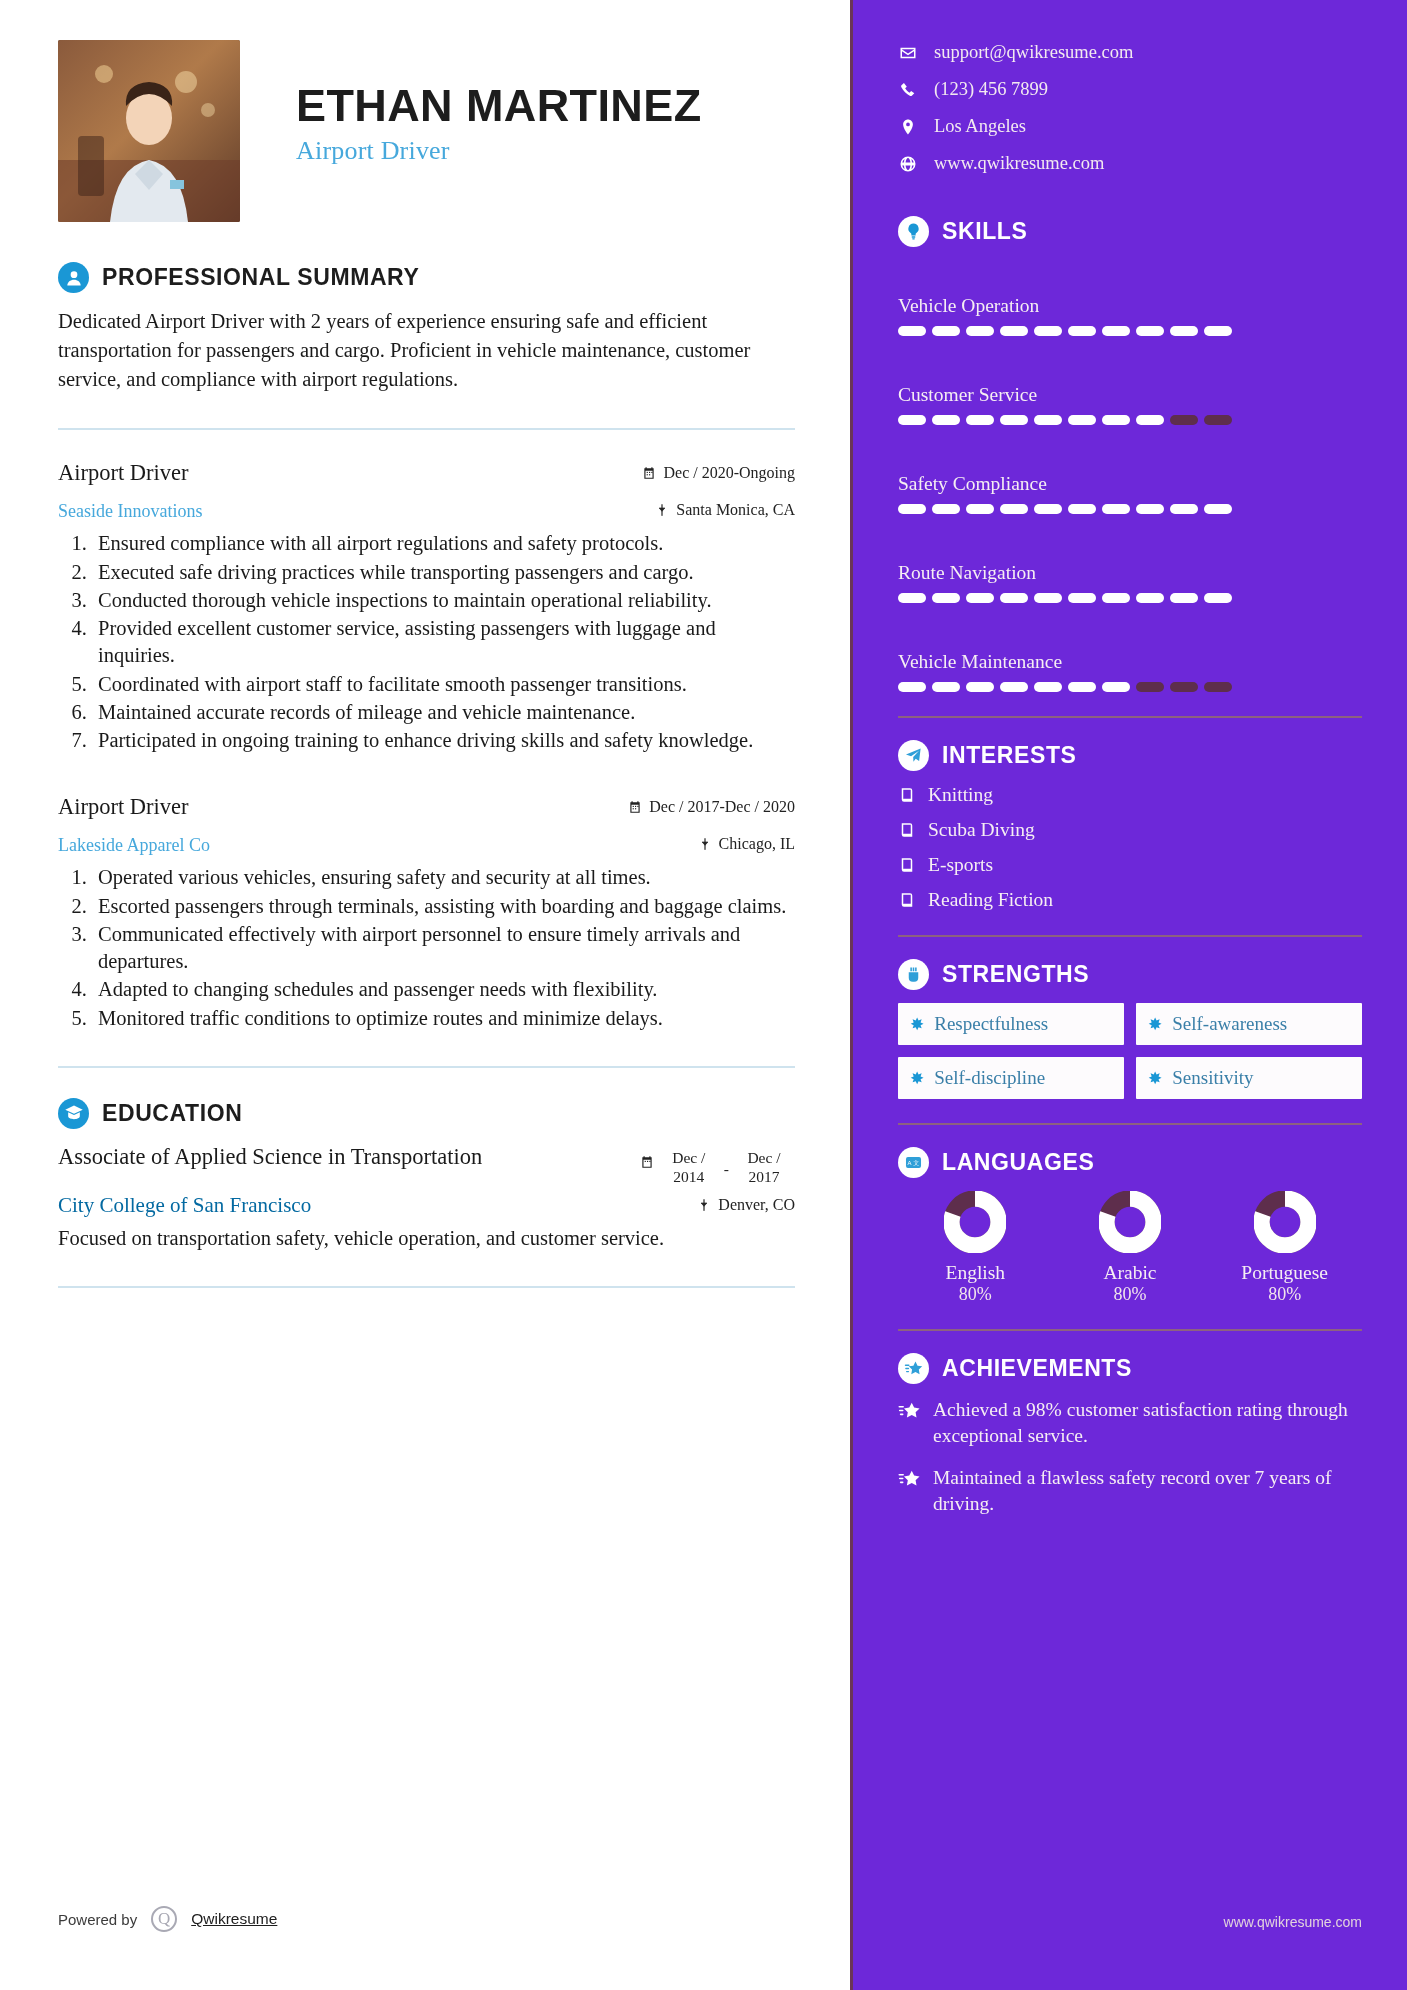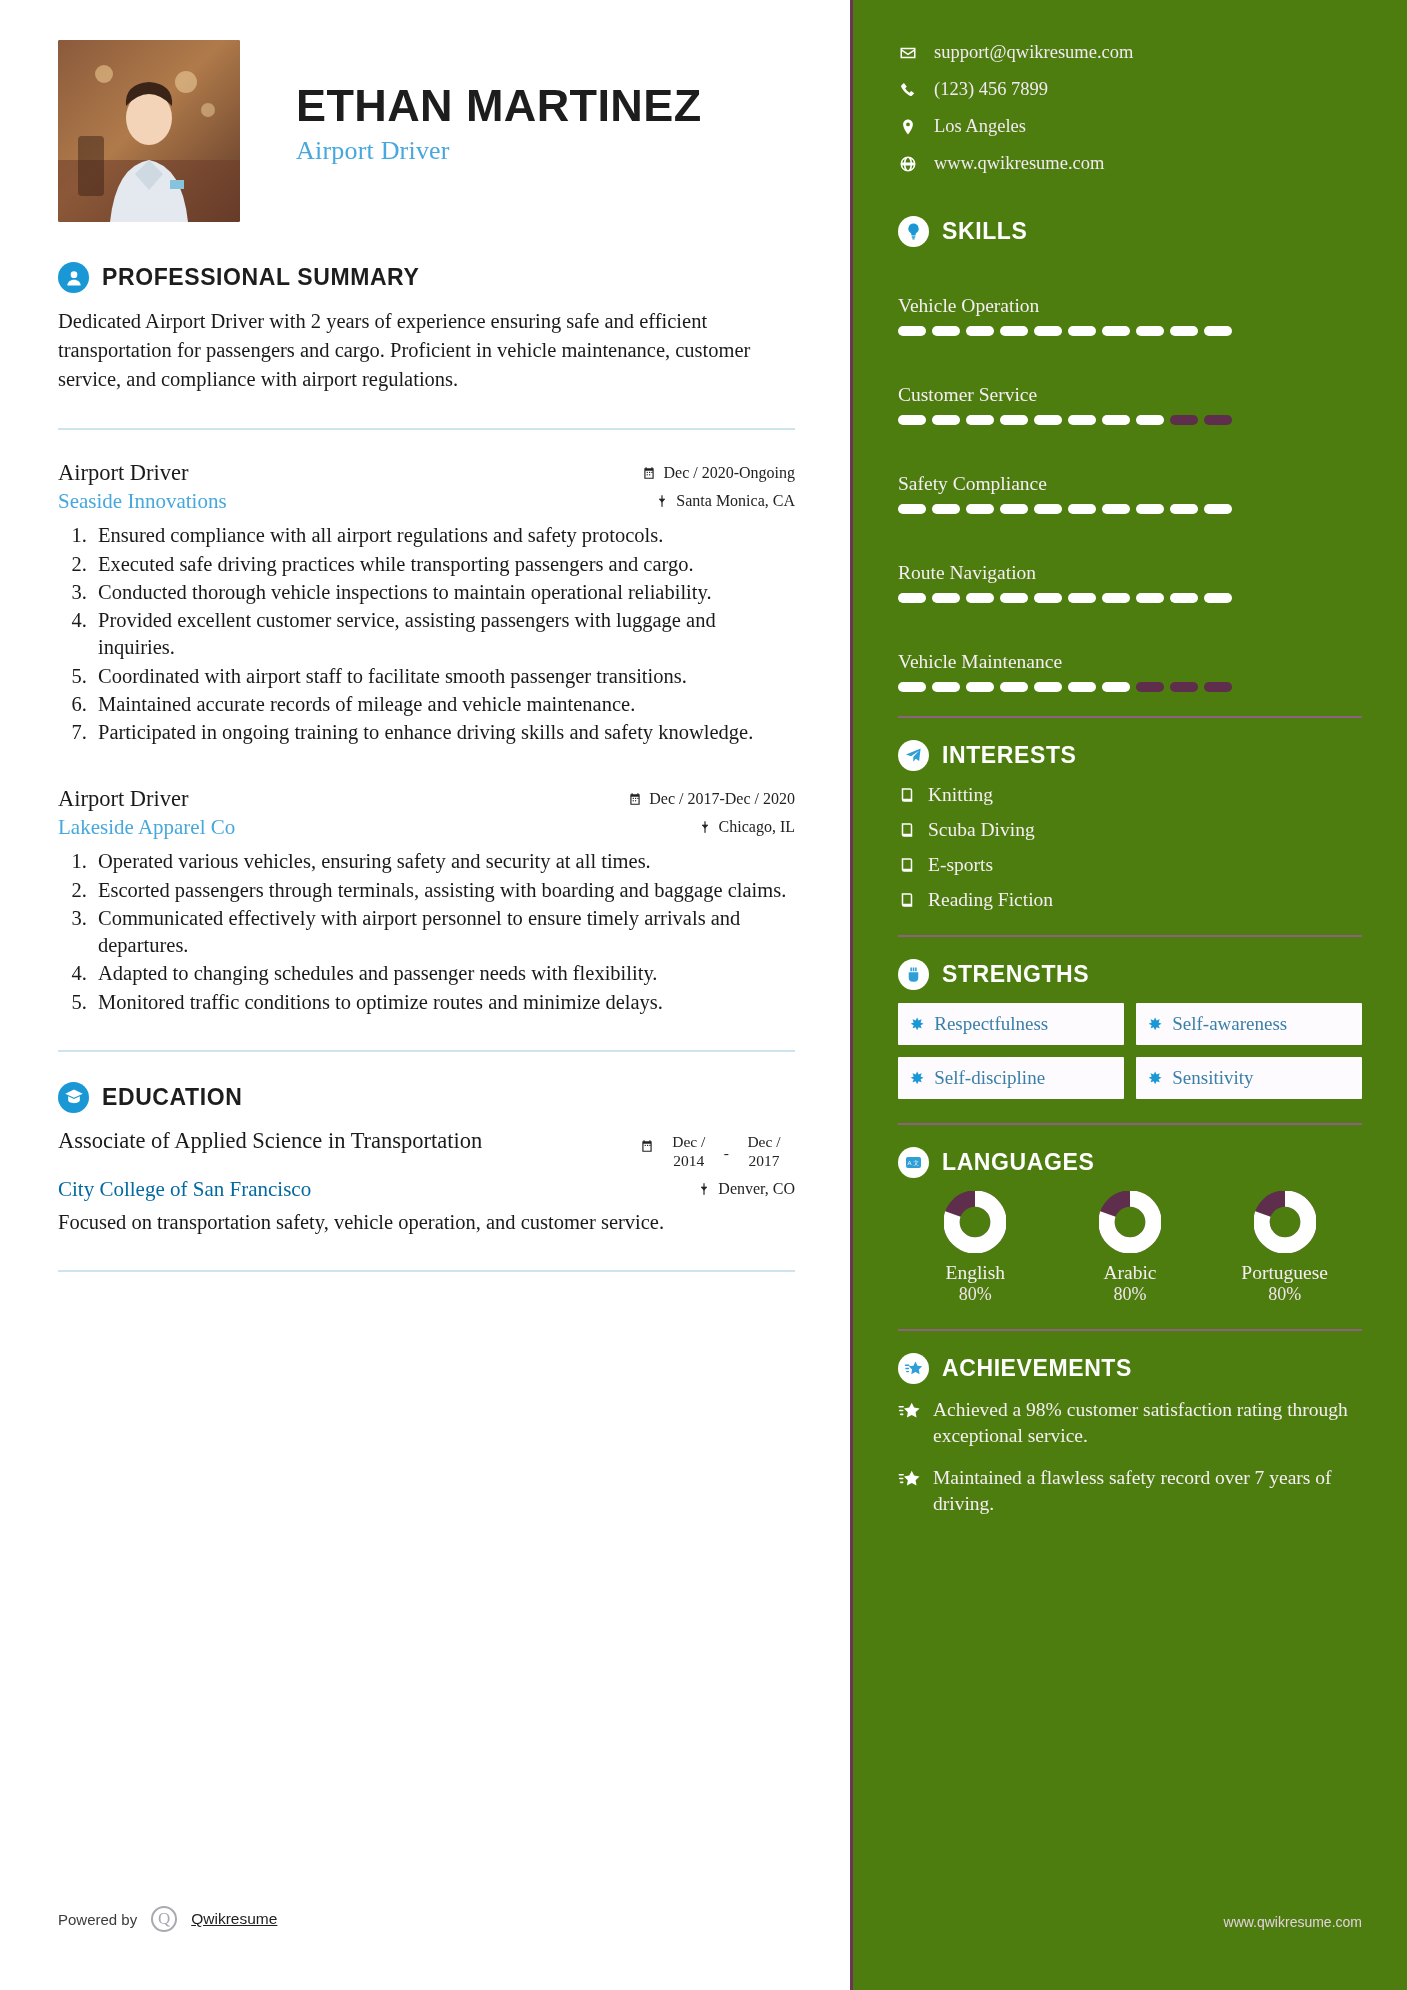--- a/index.html
+++ b/index.html
@@ -118,22 +118,23 @@
     gap: 7px;
   }
   .entry-meta svg { width: 14px; height: 14px; fill: #222; flex: 0 0 14px; }
   .entry-second {
     display: flex;
     justify-content: space-between;
     align-items: baseline;
     margin-top: 3px;
   }
   .entry-company {
-    font-size: 21px;
+    font-size: 18px;
     color: #46a8dc;
+    margin-top: 12px;
   }
   .entry-bullets {
     margin: 8px 0 0 34px;
     padding: 0;
   }
   .entry-bullets li {
     font-size: 20.5px;
     line-height: 1.33;
     color: #1a1a1a;
     margin-bottom: 1px;
@@ -205,21 +206,21 @@
     font-family: "Liberation Sans", sans-serif;
     font-size: 15.5px;
     color: #1d1d1d;
     text-decoration: underline;
   }
 
   
   .side-col {
     width: 557px;
     flex: 0 0 557px;
-    background: #4d7c0f;
+    background: #6d28d9;
     color: #ffffff;
     padding: 42px 45px 0 48px;
     position: relative;
   }
   
   .side-col::before {
     content: "";
     position: absolute;
     left: 0; top: 0; bottom: 0;
     width: 3px;

